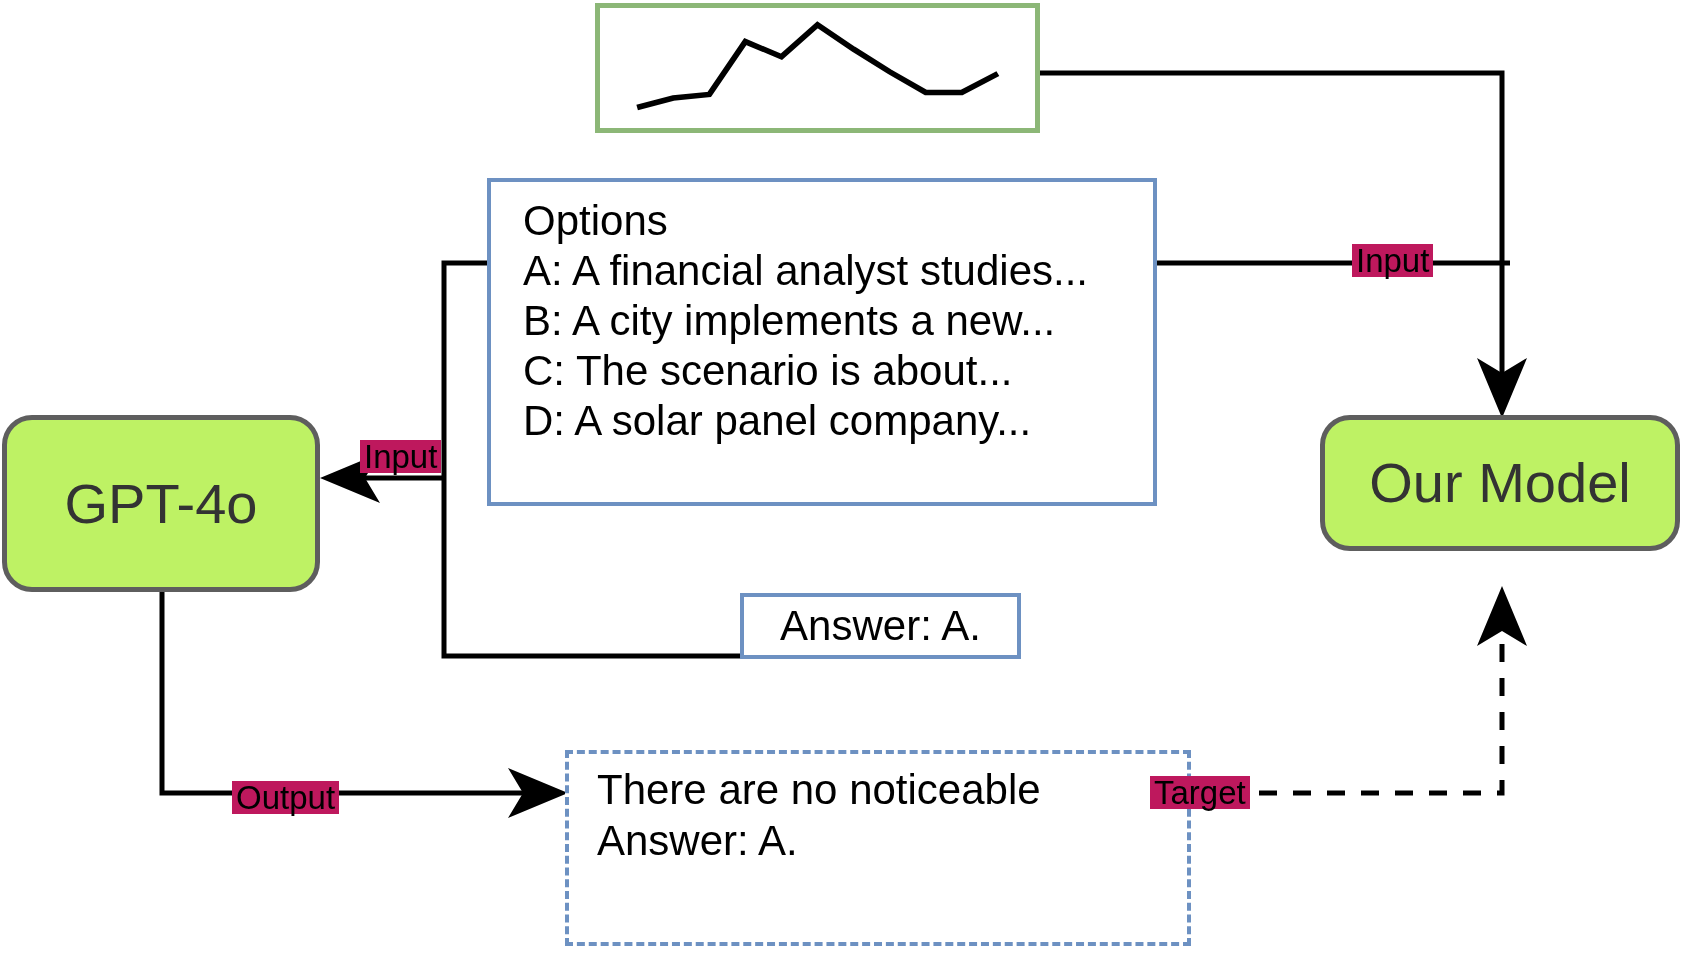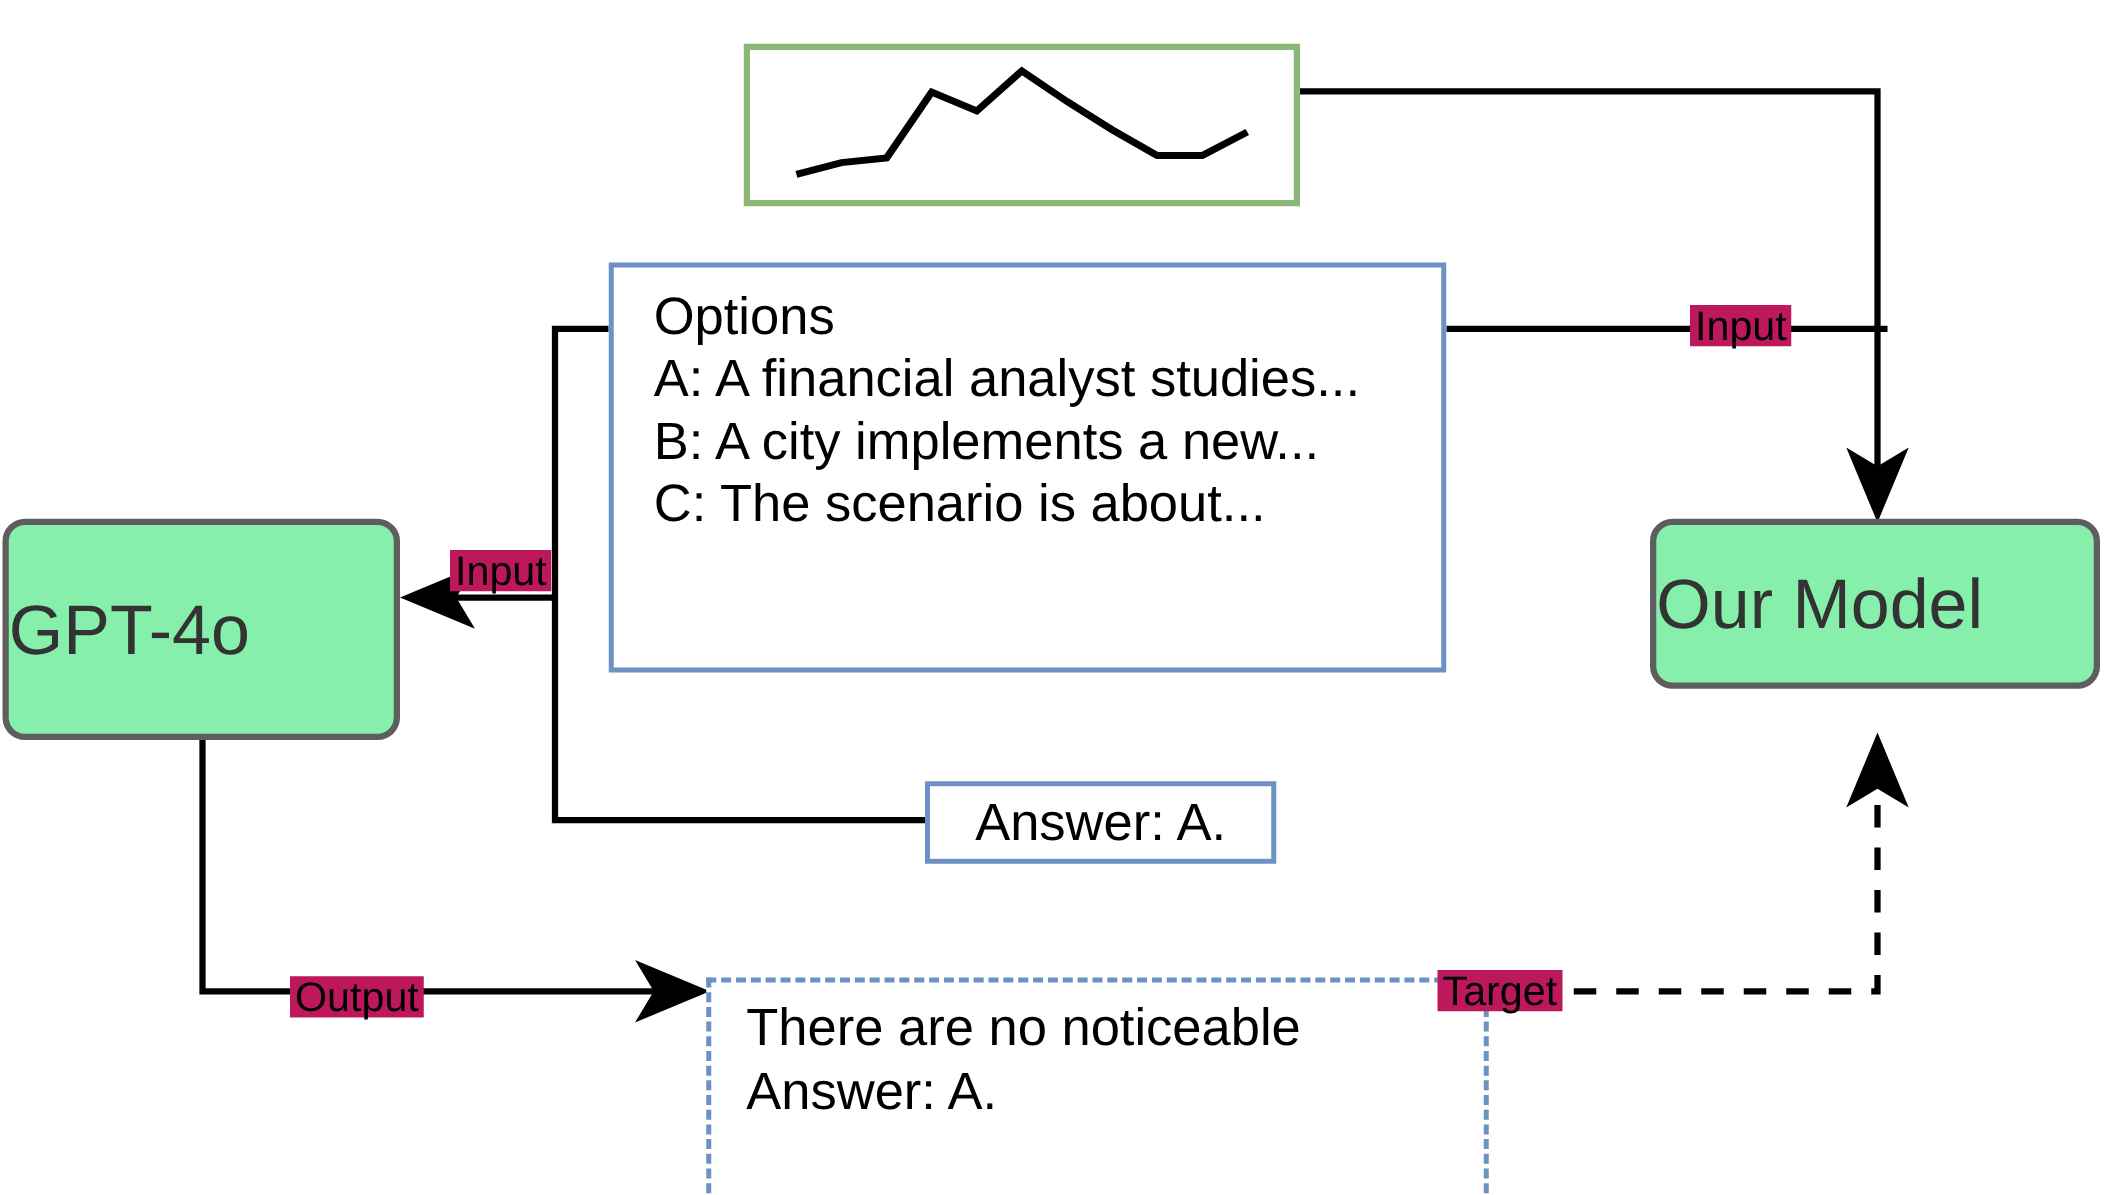--- a/index.html
+++ b/index.html
@@ -9,21 +9,21 @@
     font-family:"Liberation Sans",sans-serif;
     color:#000;
     overflow:hidden;
   }
   #stage{position:relative;width:1684px;height:956px;background:#fff;}
 
   
   #wires{position:absolute;left:0;top:0;width:1684px;height:956px;}
 
   
-  .box{position:absolute;box-sizing:border-box;background:#fff;margin-top:32px;}
+  .box{position:absolute;box-sizing:border-box;background:#fff;}
 
   .chart-box{
     left:595px;top:3px;width:445px;height:130px;
     border:5px solid #8cb777;background:#fff;
   }
   .chart-box svg{display:block;width:100%;height:100%;}
 
   .options-box{
     left:487px;top:178px;width:670px;height:328px;
     border:4px solid #6d91c2;
@@ -43,22 +43,22 @@
 
   .output-box{
     left:565px;top:750px;width:626px;height:196px;
     border:4px dashed #6d91c2;
     padding:10px 0 0 28px;
   }
   .output-line{font-size:42px;line-height:51px;white-space:nowrap;}
 
   .model-box{
     position:absolute;box-sizing:border-box;
-    background:#86efac;border:5px solid #5e5e5e;border-radius:18px;
-    display:flex;align-items:center;justify-content:flex-start;
+    background:#bef264;border:5px solid #5e5e5e;border-radius:30px;
+    display:flex;align-items:center;justify-content:center;
     color:#333;
   }
   .gpt-box{left:2px;top:415px;width:318px;height:177px;}
   .our-box{left:1320px;top:415px;width:360px;height:136px;}
   .model-label{font-size:56px;line-height:60px;}
 
   
   .edge-label{
     position:absolute;font-size:33px;line-height:33px;
     background:#be185d;padding:0 4px;color:#000;white-space:nowrap;
@@ -97,20 +97,21 @@
     <svg viewBox="0 0 445 130" preserveAspectRatio="none">
       <polyline id="series-path" fill="none" stroke="#000" stroke-width="6" stroke-linejoin="miter" stroke-linecap="butt" points="38.0,107.8 74.9,97.6 111.8,93.6 148.7,36.4 185.6,52.8 222.5,18.1 259.4,44.6 296.3,69.1 333.2,91.5 370.1,91.5 407.0,71.1"></polyline>
     </svg>
   </div>
 
   <div class="box options-box">
     <div class="options-line">Options</div>
     <div class="options-line">A: A financial analyst studies...</div>
     <div class="options-line">B: A city implements a new...</div>
     <div class="options-line">C: The scenario is about...</div>
+    <div class="options-line">D: A solar panel company...</div>
   </div>
 
   <div class="box answer-box">
     <span class="txt">Answer: A.</span>
   </div>
 
   <div class="model-box gpt-box">
     <span class="model-label">GPT-4o</span>
   </div>
 

